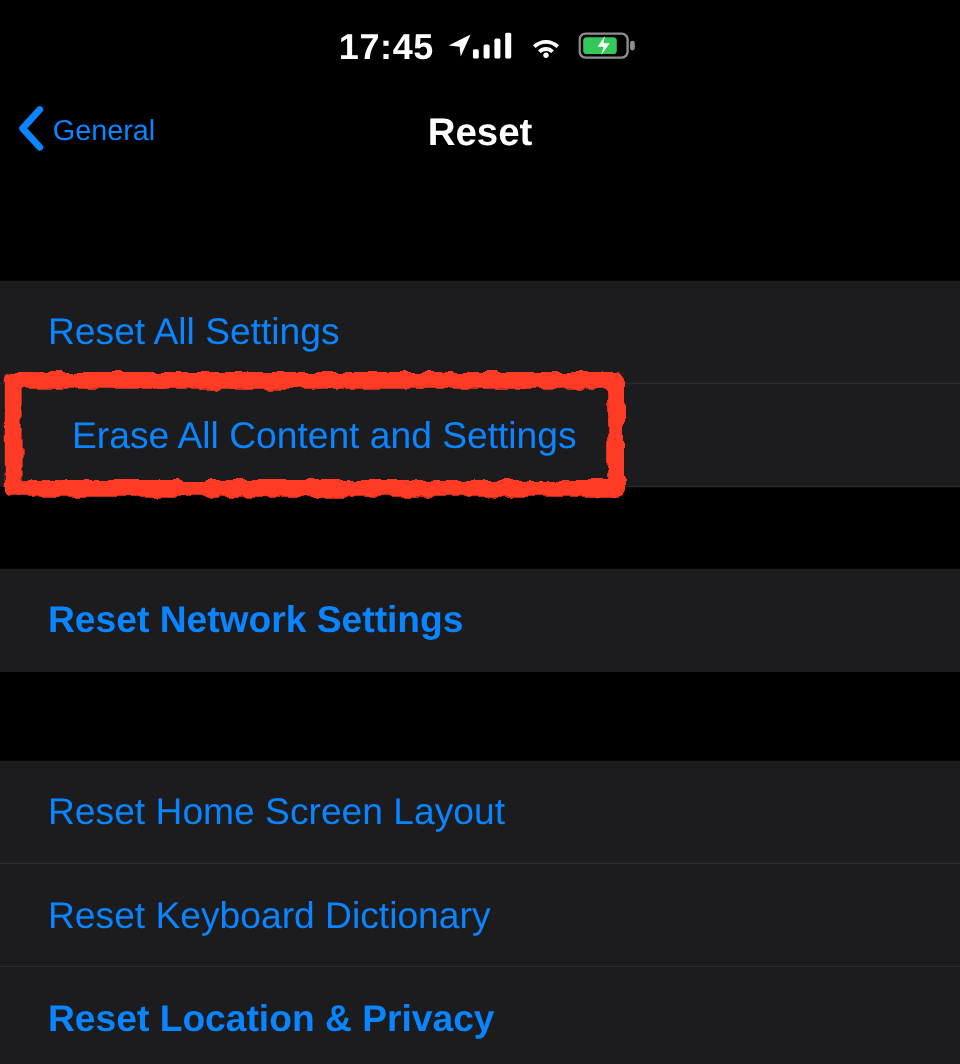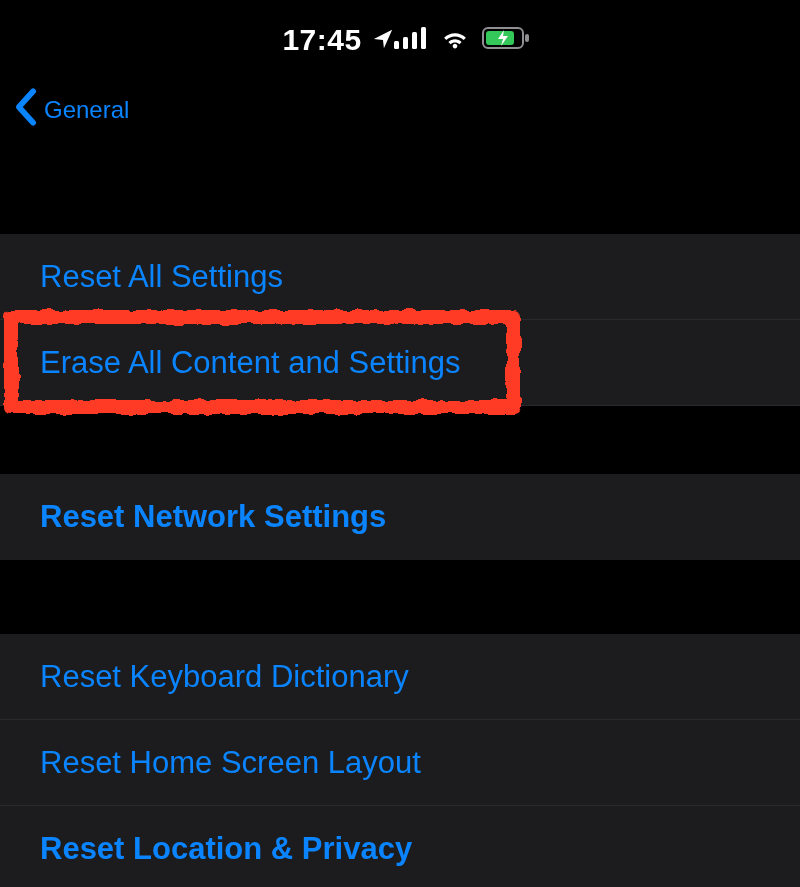--- a/index.html
+++ b/index.html
@@ -55,21 +55,21 @@
       left: 4px;
       width: 516px;
       top: -10px;
       height: 104px;
       pointer-events:none;
       border: 14px solid #ff3b25;
       border-radius: 6px;
       box-sizing: border-box;
       filter: url(#rough);
     }
-    .row-wrap { position: relative; }
+    .row-wrap { position: relative; padding-left: 20px; }
 
     
     .defs { width:0; height:0; position:absolute; }
   </style>
 </head>
 <body>
 
 <svg class="defs">
   <filter id="rough">
     <feTurbulence type="fractalNoise" baseFrequency="0.08" numOctaves="2" result="noise"></feTurbulence>
@@ -113,20 +113,21 @@
 
 <div class="navbar">
   <div class="back">
     <span>
       <svg viewBox="0 0 16 28" fill="none" stroke="#0a84ff" stroke-width="4" stroke-linecap="round" stroke-linejoin="round">
           <polyline points="13,3 3,14 13,25"></polyline>
         </svg>
     </span>
     <span>General</span>
   </div>
+  <div class="title">Reset</div>
 </div>
 
 <div class="list">
   <div class="spacer-top"></div>
 
   <div class="group">
     <div class="row">
       <span>Reset All Settings</span>
     </div>
     <div class="row-wrap">
@@ -142,22 +143,22 @@
   <div class="group">
     <div class="row">
       <span>Reset Network Settings</span>
     </div>
   </div>
 
   <div class="spacer-mid2"></div>
 
   <div class="group">
     <div class="row">
-      <span>Reset Keyboard Dictionary</span>
+      <span>Reset Home Screen Layout</span>
     </div>
     <div class="row">
-      <span>Reset Home Screen Layout</span>
+      <span>Reset Keyboard Dictionary</span>
     </div>
     <div class="row">
       <span>Reset Location &amp; Privacy</span>
     </div>
   </div>
 </div>
 
 </body></html>

